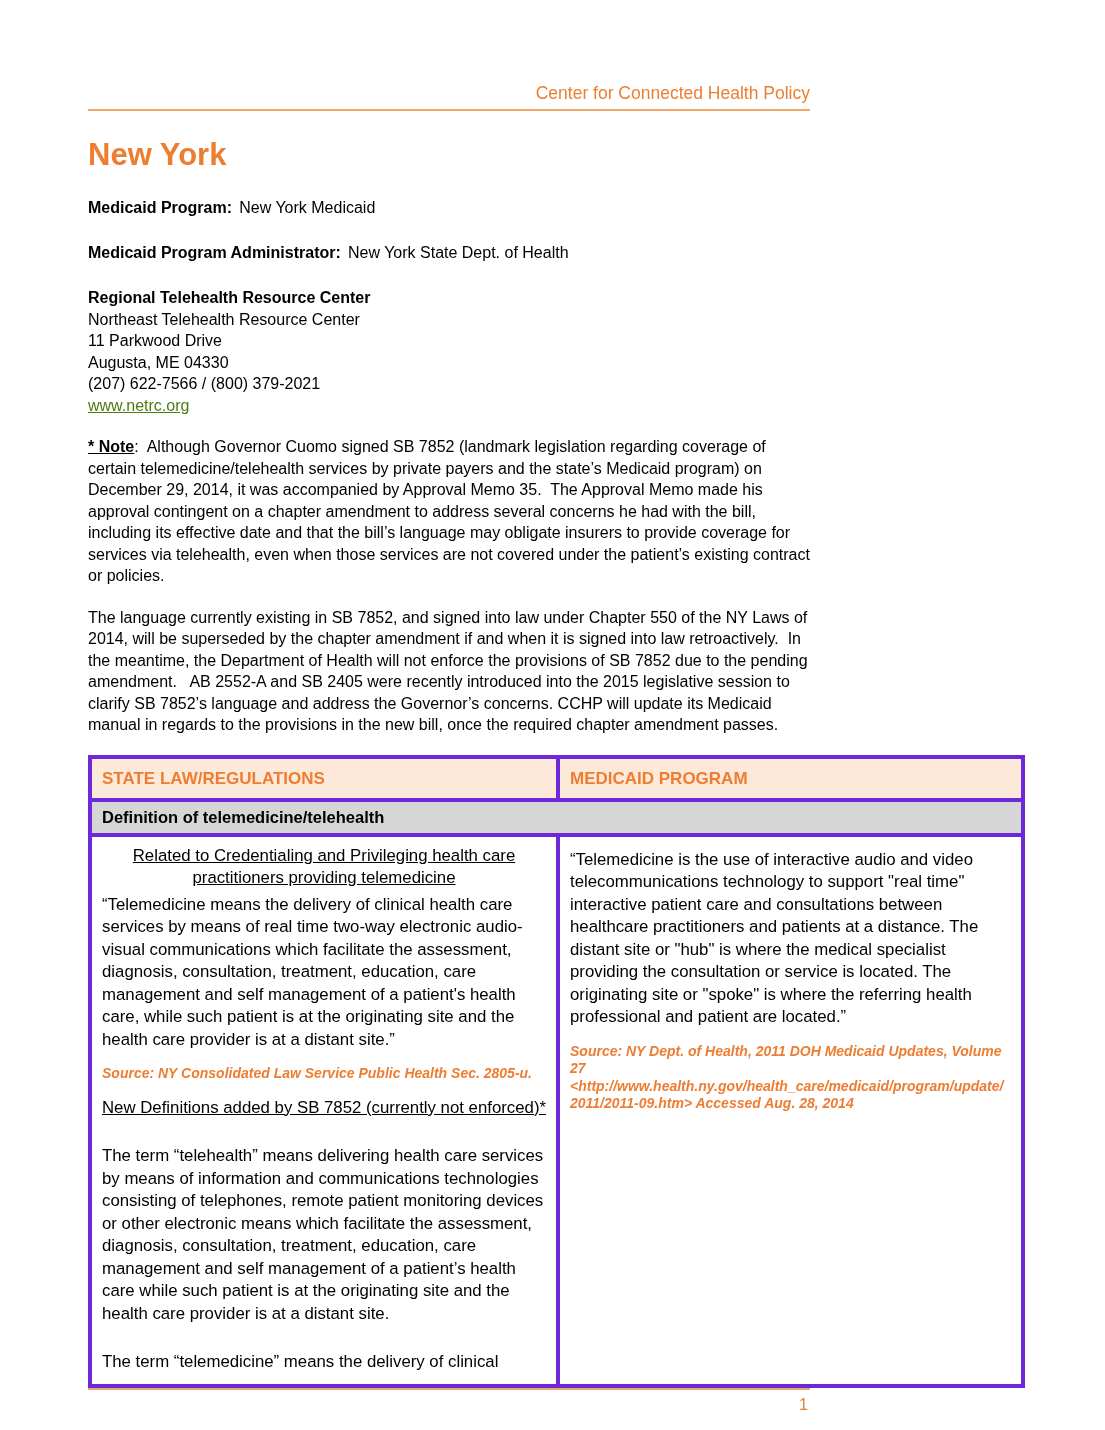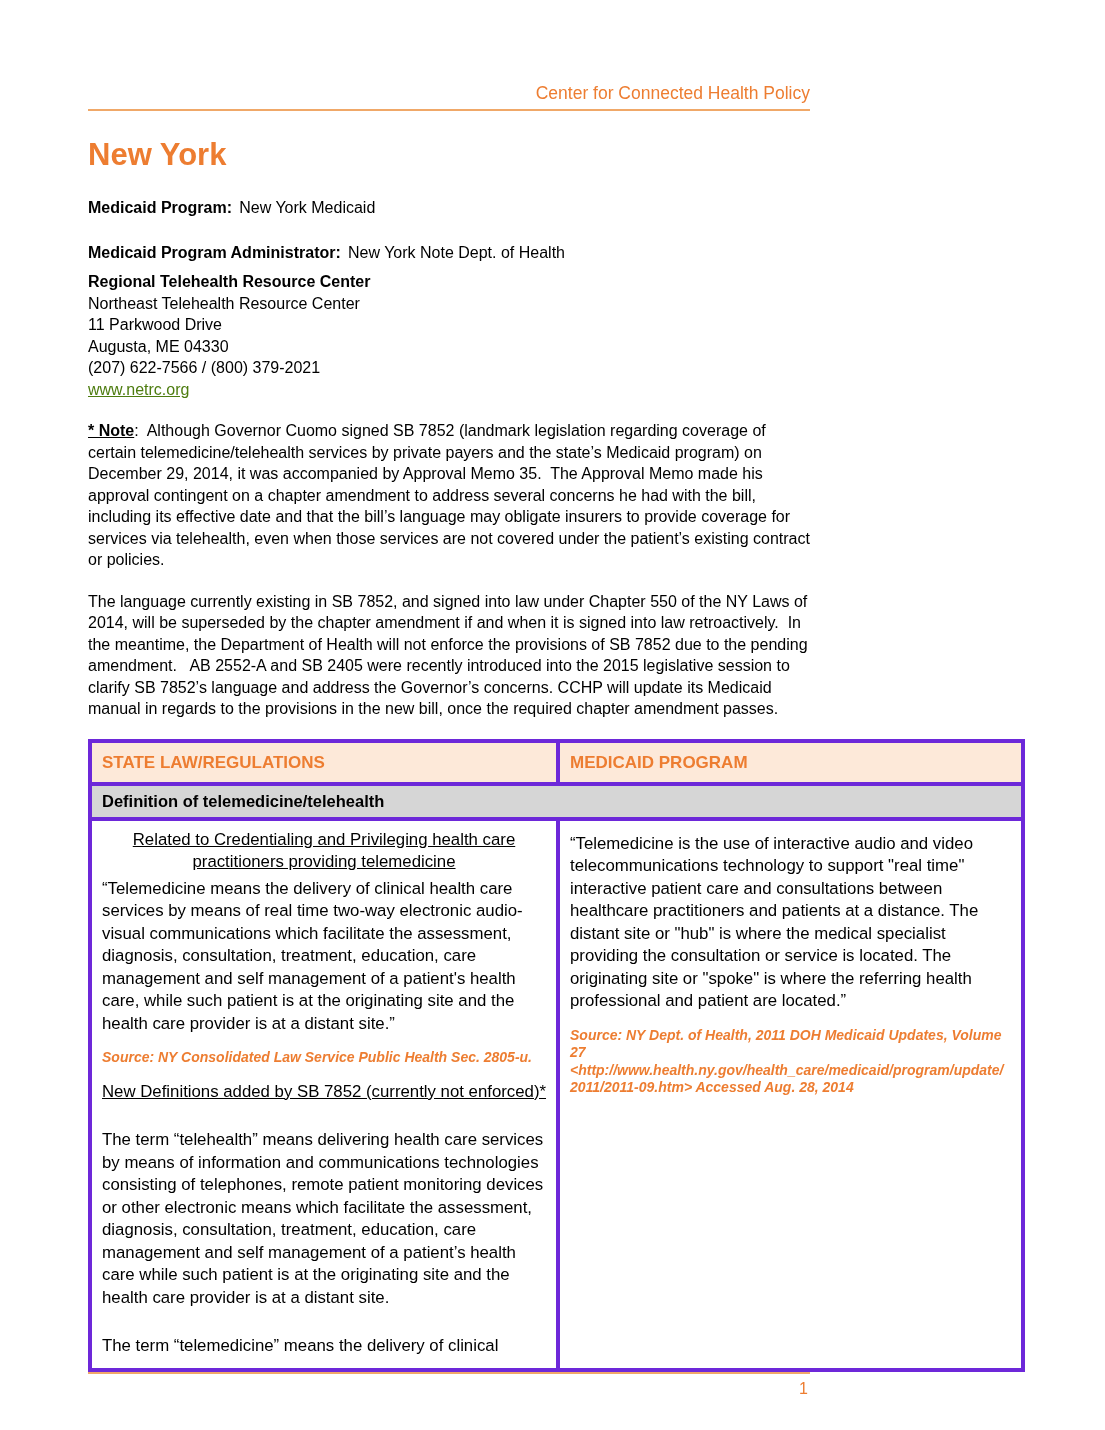--- a/index.html
+++ b/index.html
@@ -7,21 +7,21 @@
   body {
     width: 1105px;
     font-family: "Liberation Sans", "DejaVu Sans", sans-serif;
     color: #000000;
   }
   .page {
     width: 894px;
     min-height: 1430px;
     display: flex;
     flex-direction: column;
-    padding: 82px 84px 32px 88px;
+    padding: 82px 84px 16px 88px;
   }
   
   .brand {
     text-align: right;
     color: #ED7D31;
     font-size: 17.5px;
     line-height: 22px;
   }
   .rule {
     border: none;
@@ -32,21 +32,21 @@
     color: #ED7D31;
     font-size: 31px;
     font-weight: bold;
     margin-top: 26px;
     letter-spacing: 0px;
   }
   
   .kv { margin-top: 24px; font-size: 16px; line-height: 21px; }
   .kv .label { font-weight: bold; }
   .kv .value { margin-left: 0.45em; }
-  .addr { margin-top: 8px; font-size: 16px; line-height: 21.5px; }
+  .addr { margin-top: 24px; font-size: 16px; line-height: 21.5px; }
   .addr .addr-heading { font-weight: bold; }
   .addr p { margin: 0; }
   a.link {
     color: #4d7c0f;
     text-decoration: underline;
   }
   
   .body-para {
     margin-top: 20px;
     font-size: 16px;
@@ -126,21 +126,21 @@
     <hr class="rule">
   </header>
 
   <h1 class="doc-title">New York</h1>
 
   <p class="kv">
     <span class="label">Medicaid Program:</span><span class="value">New York Medicaid</span>
   </p>
 
   <p class="kv">
-    <span class="label">Medicaid Program Administrator:</span><span class="value">New York Note Dept. of Health</span>
+    <span class="label">Medicaid Program Administrator:</span><span class="value">New York State Dept. of Health</span>
   </p>
 
   <div class="addr">
     <p class="addr-heading">Regional Telehealth Resource Center</p>
     <p>Northeast Telehealth Resource Center</p>
     <p>11 Parkwood Drive</p>
     <p>Augusta, ME 04330</p>
     <p>(207) 622-7566 / (800) 379-2021</p>
     <p><a class="link" href="#">www.netrc.org</a></p>
   </div>

